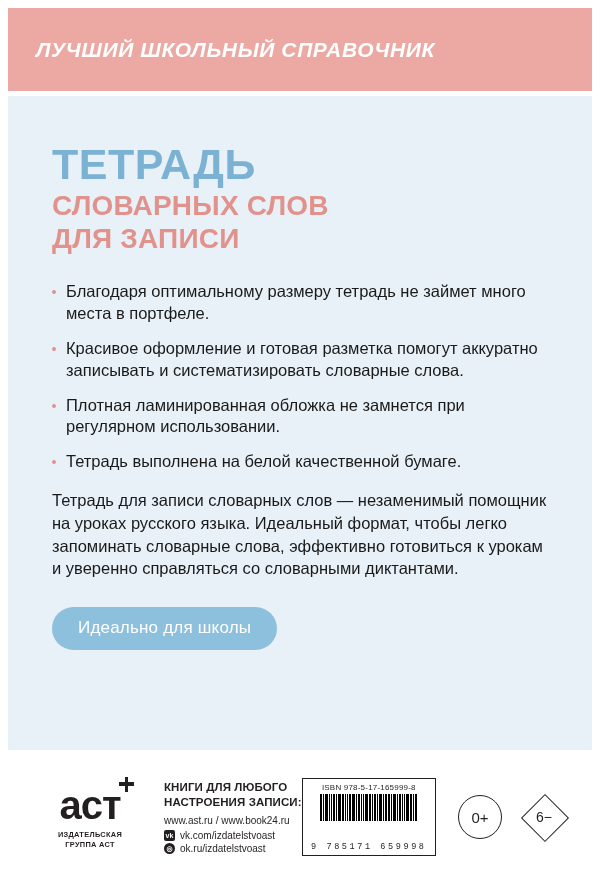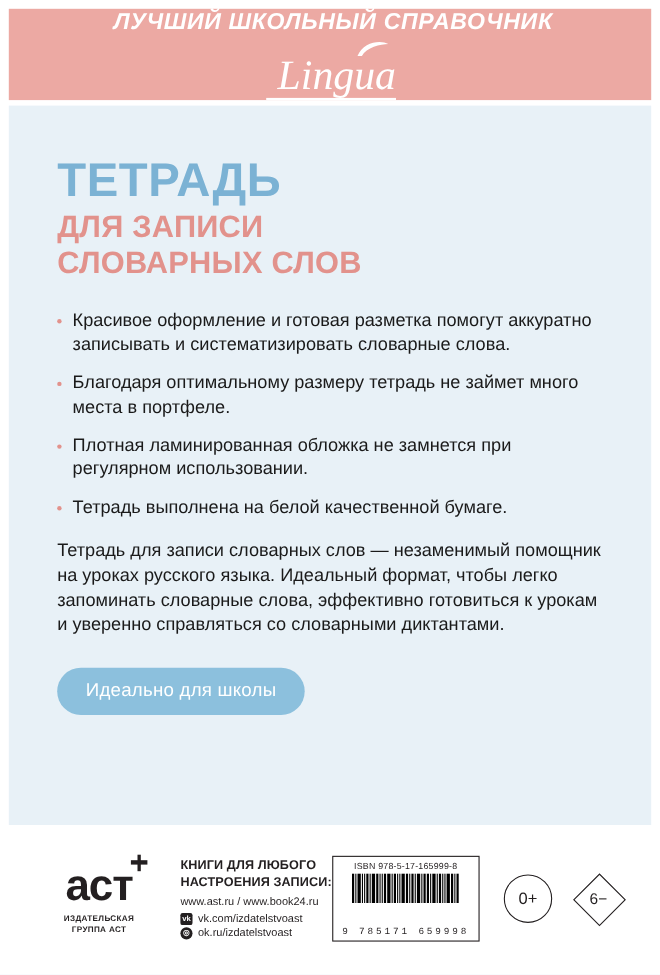--- a/index.html
+++ b/index.html
@@ -27,21 +27,20 @@
     left: 8px;
     top: 8px;
     right: 8px;
     height: 83px;
     background: #eca9a3;
     display: flex;
     align-items: center;
     justify-content: space-between;
     padding: 0 22px 0 28px;
     box-sizing: border-box;
-    flex-direction: column;
   }
   .top-banner-title {
     color: #ffffff;
     font-size: 21px;
     font-weight: bold;
     letter-spacing: 0.6px;
     font-style: italic;
     white-space: nowrap;
   }
   .lingua-logo {
@@ -302,39 +301,30 @@
     color: #231f20;
   }
 </style>
 </head>
 <body>
 
 <div class="page">
 
   <div class="top-banner">
     <div class="top-banner-title">ЛУЧШИЙ ШКОЛЬНЫЙ СПРАВОЧНИК</div>
-    <div>
-      <div class="lingua-logo">
-        <svg class="lingua-swoosh" viewBox="0 0 30 16">
-          <path d="M1 15 C 6 2, 22 0, 29 4 C 22 4, 9 7, 5 15 Z" fill="#ffffff"></path>
-        </svg>
-        <span>Lingua</span>
-        <span class="lingua-underline"></span>
-      </div>
-    </div>
   </div>
 
   <div class="body-panel">
     <div class="title-main">ТЕТРАДЬ</div>
+    <div class="title-sub">СЛОВАРНЫХ СЛОВ</div>
     <div class="title-sub">ДЛЯ ЗАПИСИ</div>
-    <div class="title-sub">СЛОВАРНЫХ СЛОВ</div>
 
     <ul class="bullets">
+      <li>Благодаря оптимальному размеру тетрадь не займет много места в портфеле.</li>
       <li>Красивое оформление и готовая разметка помогут аккуратно записывать и систематизировать словарные слова.</li>
-      <li>Благодаря оптимальному размеру тетрадь не займет много места в портфеле.</li>
       <li>Плотная ламинированная обложка не замнется при регулярном использовании.</li>
       <li>Тетрадь выполнена на белой качественной бумаге.</li>
     </ul>
 
     <p class="paragraph">Тетрадь для записи словарных слов — незаменимый помощник на уроках русского языка. Идеальный формат, чтобы легко запоминать словарные слова, эффективно готовиться к урокам и уверенно справляться со словарными диктантами.</p>
 
     <div class="pill">Идеально для школы</div>
   </div>
 
   <div class="footer">

